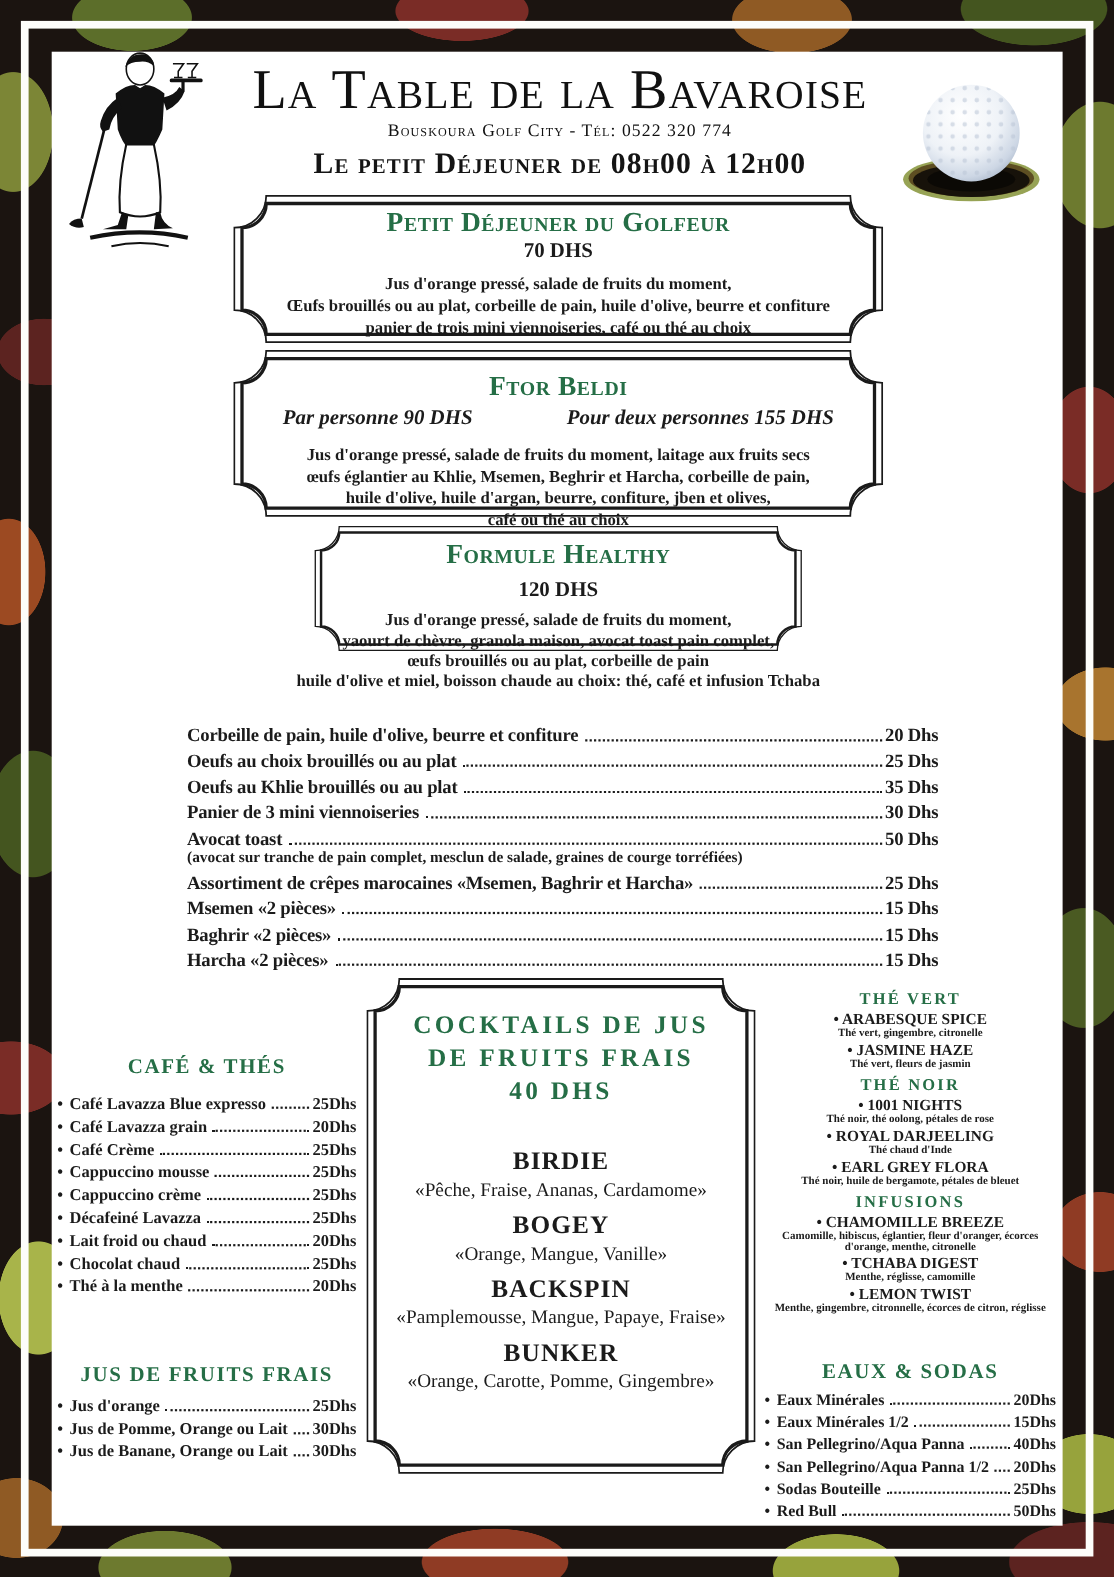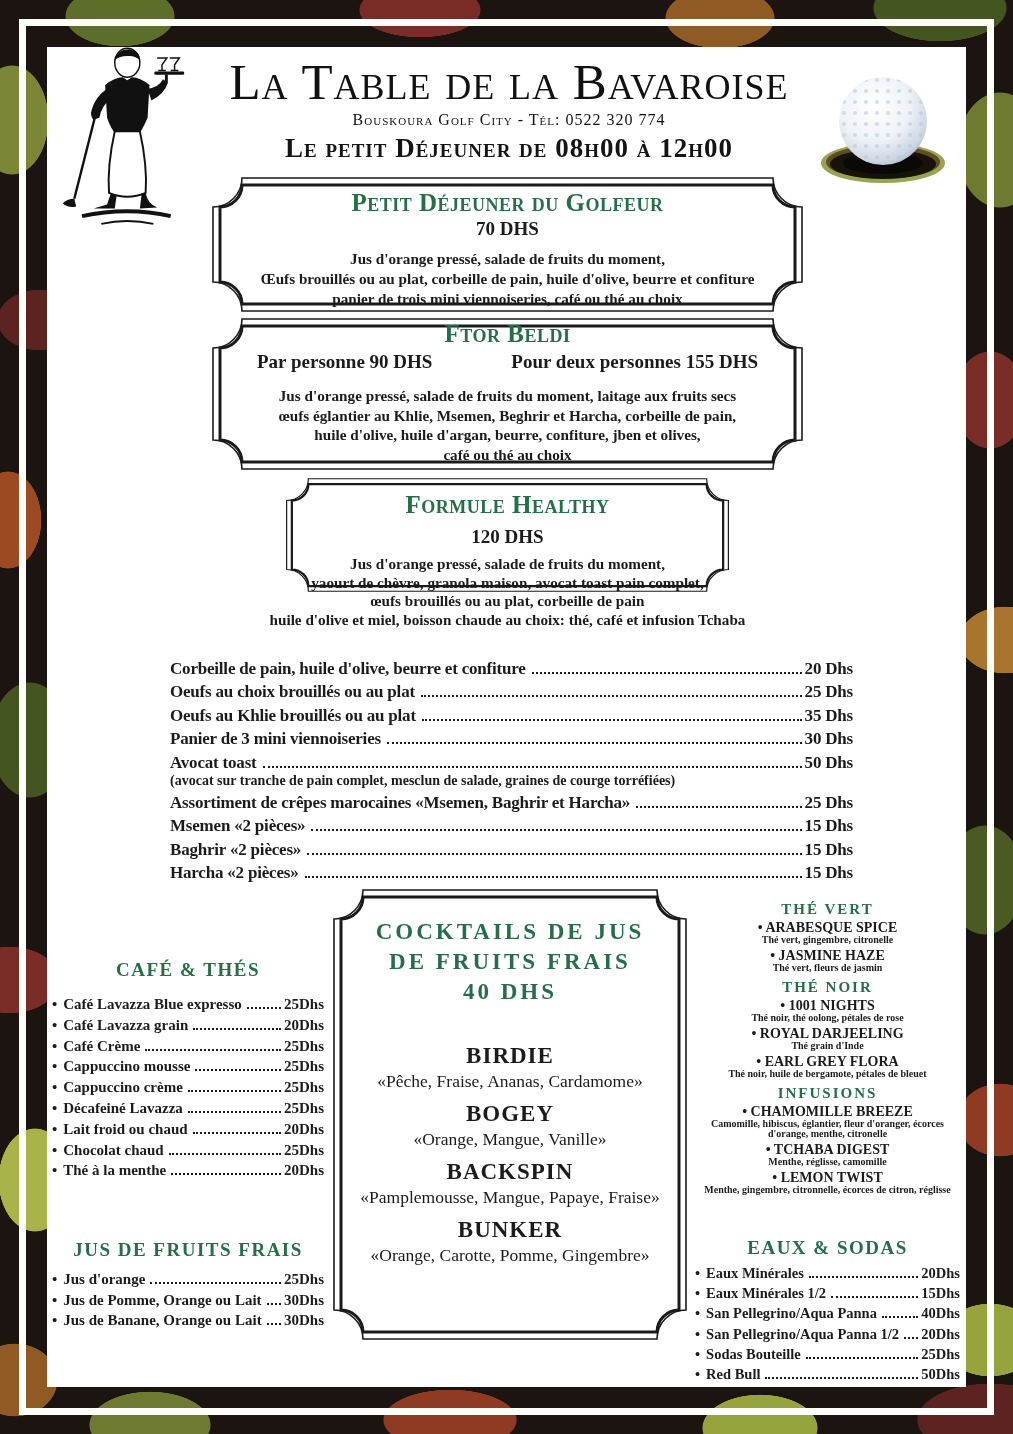--- a/index.html
+++ b/index.html
@@ -42,24 +42,24 @@
   .banner{position:absolute;left:140px;right:135px;top:86px;text-align:center;
     font-variant:small-caps;font-weight:700;font-size:27px;letter-spacing:1px;color:#141414;}
 
   
   .fbox{position:absolute;left:165px;width:591px;text-align:center;}
   .fbox .frame{position:absolute;inset:0;width:100%;height:100%;}
   .fbox h2{position:relative;margin:0;font-variant:small-caps;font-weight:700;font-size:25px;
     letter-spacing:.5px;color:#256e46;}
   .fprice{position:relative;font-weight:700;font-size:19px;}
   .prow{position:relative;display:flex;justify-content:space-between;padding:0 45px;
-    font-weight:700;font-size:19px;}
+    font-weight:700;font-size:19px;font-style:italic;}
   .fdesc{position:relative;font-weight:700;font-size:15.2px;padding:0 18px;}
   #fbox1{top:130px;height:135px;} #fbox1 h2{padding-top:12px;} #fbox1 .fprice{margin-top:1px;} #fbox1 .fdesc{margin-top:9px;line-height:20px;}
-  #fbox2{top:271px;height:152px;} #fbox2 h2{padding-top:2px;} #fbox2 .prow{margin-top:3px;} #fbox2 .fdesc{margin-top:13px;line-height:19.5px;}
+  #fbox2{top:271px;height:152px;} #fbox2 h2{padding-top:20px;} #fbox2 .prow{margin-top:3px;} #fbox2 .fdesc{margin-top:13px;line-height:19.5px;}
   #fbox3{top:431px;height:114px;} #fbox3 h2{padding-top:13px;} #fbox3 .fprice{margin-top:7px;} #fbox3 .fdesc{margin-top:7px;line-height:18.5px;}
 
   
   .carte{position:absolute;left:123px;top:610px;width:683px;}
   .crow{display:flex;align-items:baseline;font-weight:700;font-size:17px;line-height:23.4px;letter-spacing:-.2px;}
   .crow .lbl{white-space:nowrap;}
   .dots{flex:1 1 auto;min-width:10px;border-bottom:2.2px dotted #1b1b1b;margin:0 3px 4px 6px;}
   .crow .prc{white-space:nowrap;}
   .cnote{font-weight:700;font-size:14px;line-height:18px;margin:-2px 0 1px;}
 
@@ -359,21 +359,21 @@
     <section class="tchaba">
       <div class="tgh">THÉ VERT</div>
       <div class="titem-n">ARABESQUE SPICE</div>
       <div class="titem-d">Thé vert, gingembre, citronelle</div>
       <div class="titem-n">JASMINE HAZE</div>
       <div class="titem-d">Thé vert, fleurs de jasmin</div>
       <div class="tgh">THÉ NOIR</div>
       <div class="titem-n">1001 NIGHTS</div>
       <div class="titem-d">Thé noir, thé oolong, pétales de rose</div>
       <div class="titem-n">ROYAL DARJEELING</div>
-      <div class="titem-d">Thé grain d'Inde</div>
+      <div class="titem-d">Thé chaud d'Inde</div>
       <div class="titem-n">EARL GREY FLORA</div>
       <div class="titem-d">Thé noir, huile de bergamote, pétales de bleuet</div>
       <div class="tgh">INFUSIONS</div>
       <div class="titem-n">CHAMOMILLE BREEZE</div>
       <div class="titem-d">Camomille, hibiscus, églantier, fleur d'oranger, écorces d'orange, menthe, citronelle</div>
       <div class="titem-n">TCHABA DIGEST</div>
       <div class="titem-d">Menthe, réglisse, camomille</div>
       <div class="titem-n">LEMON TWIST</div>
       <div class="titem-d">Menthe, gingembre, citronnelle, écorces de citron, réglisse</div>
     </section>

